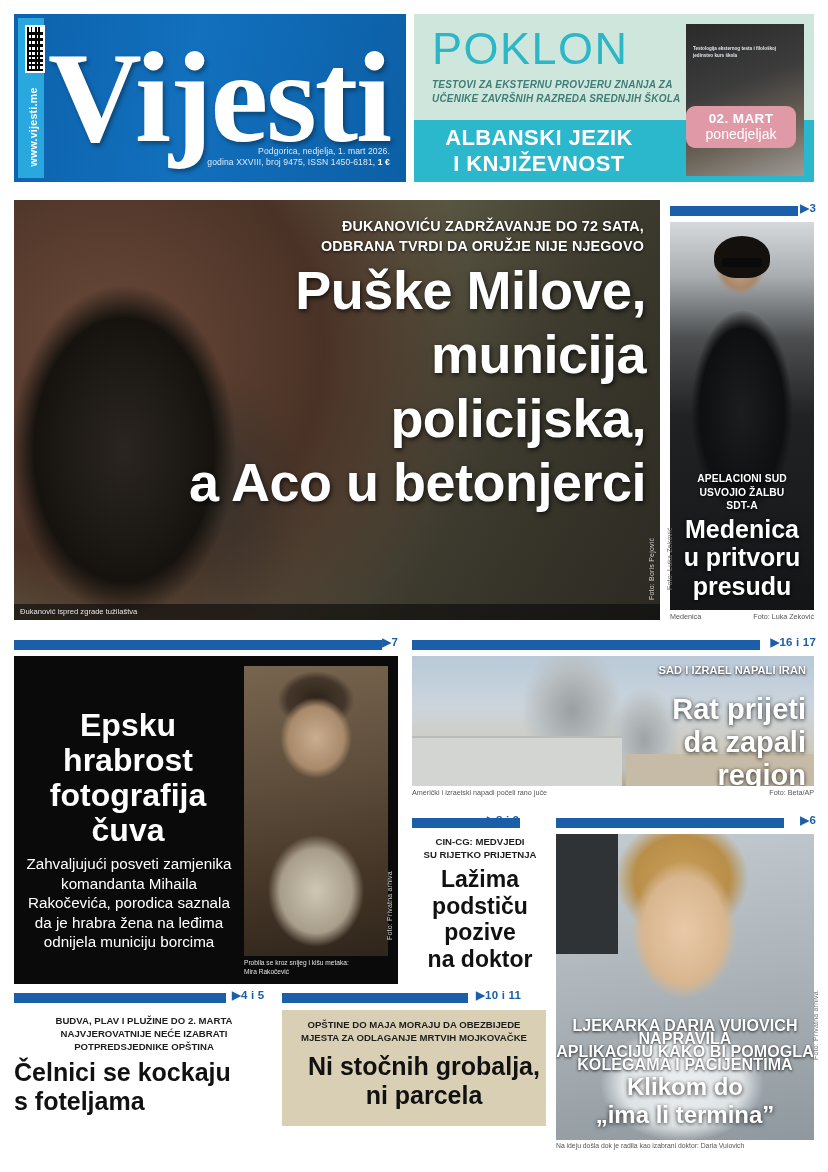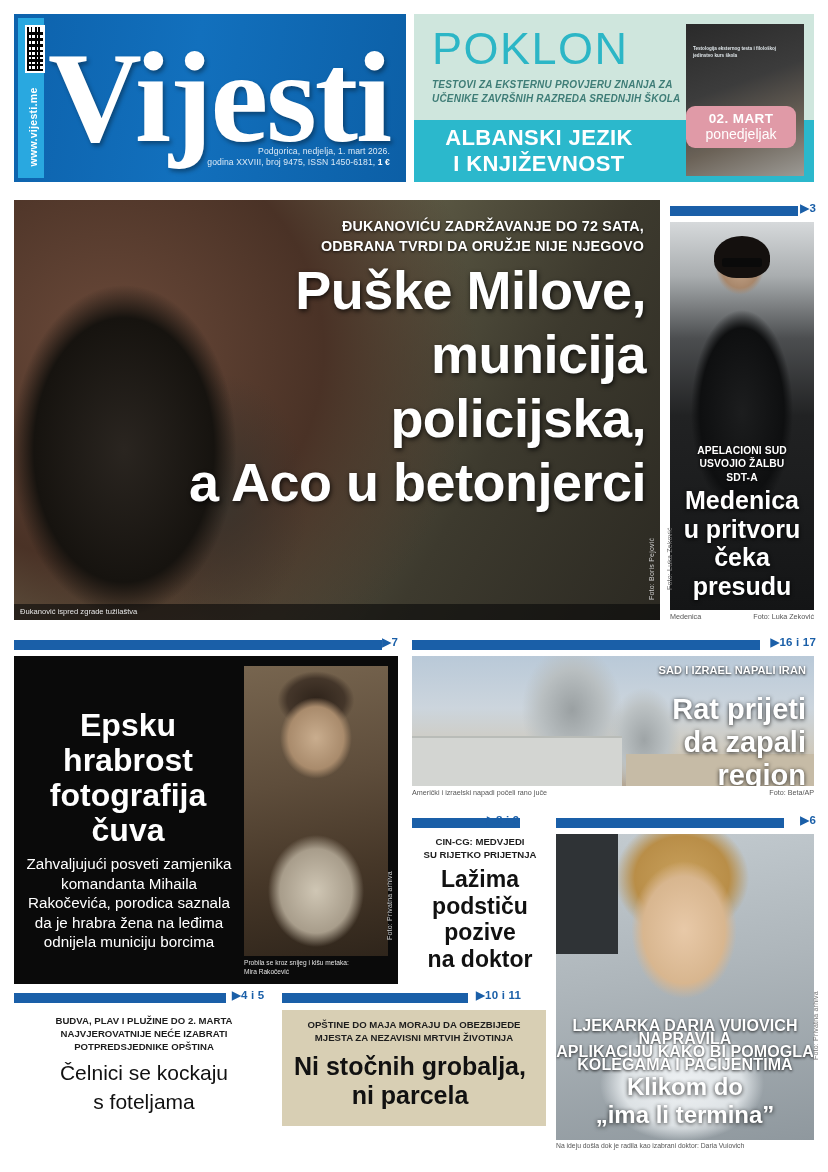--- a/index.html
+++ b/index.html
@@ -171,30 +171,30 @@
     text-shadow:0 1px 4px rgba(0,0,0,.85);}
   .kd-cap{position:absolute;left:556px;top:1142px;width:250px;font-size:6.8px;color:#555;}
   .kd-credit{left:812px;top:1060px;color:#777;}
 
   
   .cl-bar{left:14px;top:993px;width:212px;}
   .cl-pg{left:232px;top:988px;}
   .cl{position:absolute;left:14px;top:1010px;width:260px;height:120px;background:#fff;}
   .cl-kick{position:absolute;left:0;top:4px;width:260px;text-align:center;color:#1d1d1d;
     font-size:9.6px;font-weight:bold;line-height:13px;}
-  .cl-head{position:absolute;left:0;top:48px;width:260px;text-align:center;color:#111;
-    font-size:21px;font-weight:normal;line-height:29px;}
+  .cl-head{position:absolute;left:0;top:48px;width:260px;text-align:left;color:#111;
+    font-size:25px;font-weight:bold;line-height:29px;}
 
   
   .ns-bar{left:282px;top:993px;width:186px;}
   .ns-pg{left:476px;top:988px;}
   .ns{position:absolute;left:282px;top:1010px;width:264px;height:116px;background:#d8cfb4;}
   .ns-kick{position:absolute;left:6px;top:8px;width:252px;text-align:center;color:#1d1d1d;
     font-size:9.6px;font-weight:bold;line-height:13px;}
-  .ns-head{position:absolute;left:2px;top:42px;width:252px;text-align:center;color:#111;
+  .ns-head{position:absolute;left:16px;top:42px;width:252px;text-align:center;color:#111;
     font-size:25px;font-weight:bold;line-height:29px;}
 </style>
 </head>
 <body>
 
 <div id="page">
 
   <div class="masthead">
     <div class="mh-blue">
       <div class="mh-leftstrip">
@@ -264,21 +264,20 @@
     <div class="med-glass"></div>
     <div class="med-txt">
       <div class="med-kick">
         <div>APELACIONI SUD</div>
         <div>USVOJIO ŽALBU</div>
         <div>SDT-A</div>
       </div>
       <div class="med-head">
         <div>Medenica</div>
         <div>u pritvoru</div>
-        <div>čeka</div>
         <div>presudu</div>
       </div>
     </div>
   </div>
   <div class="sideways med-credit">Foto: Luka Zeković</div>
   <div class="med-cap">
     <span>Medenica</span>
     <span class="r">Foto: Luka Zeković</span>
   </div>
 
@@ -381,21 +380,21 @@
     </div>
   </div>
 
   <div class="secbar ns-bar"></div>
   <div class="pgmark ns-pg">
     <span class="tri">▶</span><span>10 i 11</span>
   </div>
   <div class="ns">
     <div class="ns-kick">
       <div>OPŠTINE DO MAJA MORAJU DA OBEZBIJEDE</div>
-      <div>MJESTA ZA NEZAVISNI MRTVIH ŽIVOTINJA</div>
+      <div>MJESTA ZA ODLAGANJE MRTVIH MOJKOVAČKE</div>
     </div>
     <div class="ns-head">
       <div>Ni stočnih grobalja,</div>
       <div>ni parcela</div>
     </div>
   </div>
 
 </div>
 
 </body></html>

